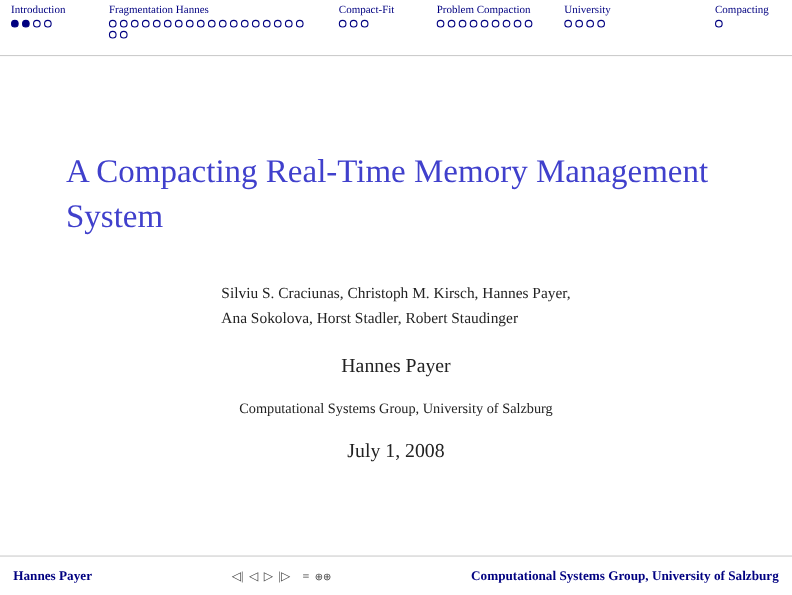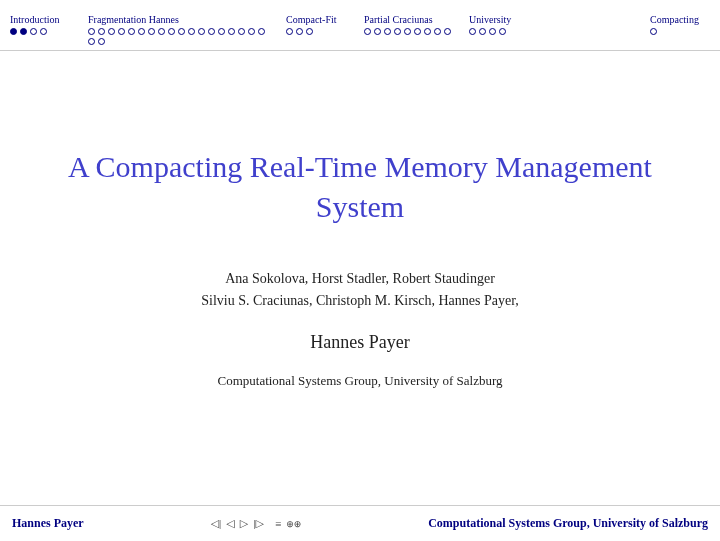--- a/index.html
+++ b/index.html
@@ -15,22 +15,22 @@
 
     
     .top-nav {
       position: absolute;
       top: 0;
       left: 0;
       right: 0;
       height: 50px;
       display: flex;
       align-items: flex-start;
-      padding: 14px 10px 0;
-      gap: 0;
+      padding: 4px 10px 0;
+      gap: 11px;
     }
 
     .nav-section {
       display: flex;
       flex-direction: column;
       align-items: flex-start;
       margin-right: 18px;
       min-width: 60px;
     }
 
@@ -83,21 +83,20 @@
     .main-content {
       position: absolute;
       top: 51px;
       left: 0;
       right: 0;
       bottom: 36px;
       display: flex;
       flex-direction: column;
       align-items: center;
       justify-content: center;
-      text-align: center;
       padding: 20px 60px;
     }
 
     .slide-title {
       font-size: 30px;
       color: #4040cc;
       font-weight: normal;
       line-height: 1.35;
       margin-bottom: 40px;
     }
@@ -207,21 +206,21 @@
     </div>
     <div class="nav-section">
       <div class="nav-label">Compact-Fit</div>
       <div class="nav-dots">
         <div class="dot empty"></div>
         <div class="dot empty"></div>
         <div class="dot empty"></div>
       </div>
     </div>
     <div class="nav-section">
-      <div class="nav-label">Partial Craciunas</div>
+      <div class="nav-label">Problem Compaction</div>
       <div class="nav-dots">
         <div class="dot empty"></div>
         <div class="dot empty"></div>
         <div class="dot empty"></div>
         <div class="dot empty"></div>
         <div class="dot empty"></div>
         <div class="dot empty"></div>
         <div class="dot empty"></div>
         <div class="dot empty"></div>
         <div class="dot empty"></div>
@@ -243,28 +242,29 @@
       </div>
     </div>
   </div>
 
 <div class="nav-divider"></div>
 
 <div class="main-content">
   <h1 class="slide-title">A Compacting Real-Time Memory Management System</h1>
 
   <div class="authors">
+    <div>Silviu S. Craciunas, Christoph M. Kirsch, Hannes Payer,</div>
     <div>Ana Sokolova, Horst Stadler, Robert Staudinger</div>
-    <div>Silviu S. Craciunas, Christoph M. Kirsch, Hannes Payer,</div>
   </div>
 
   <div class="presenter">Hannes Payer</div>
 
   <div class="institution">Computational Systems Group, University of Salzburg</div>
 
+  <div class="date">July 1, 2008</div>
 </div>
 
 <div class="bottom-bar">
   <div class="bottom-left">Hannes Payer</div>
 
   <div class="bottom-nav-icons">
     <span class="nav-icon">◁|</span>
     <span class="nav-icon">◁</span>
     <span class="nav-icon">▷</span>
     <span class="nav-icon">|▷</span>

